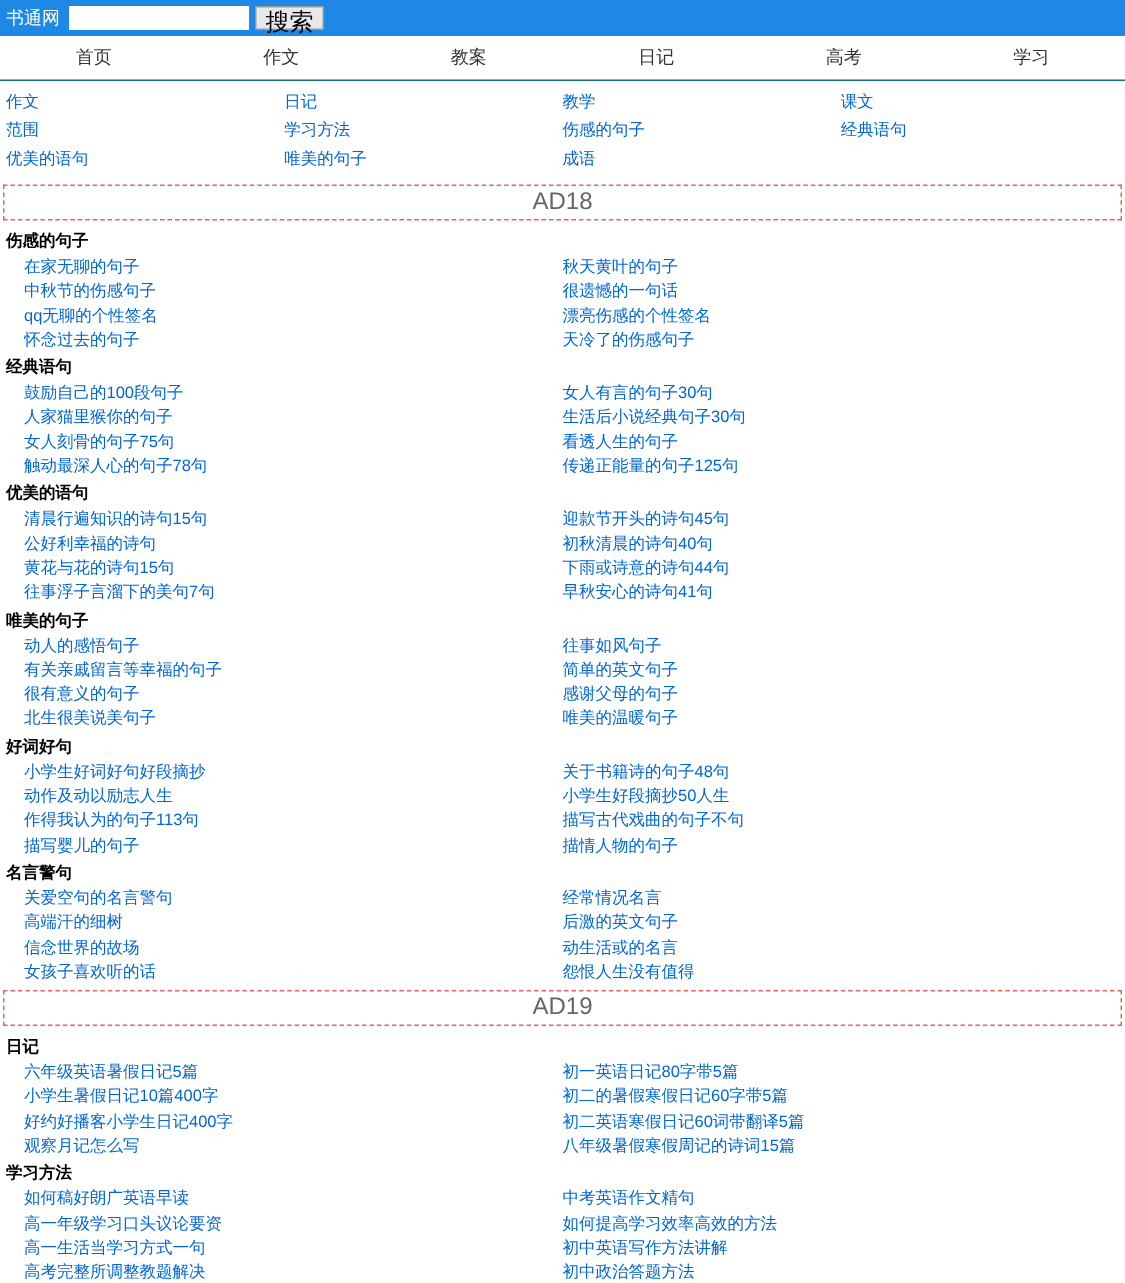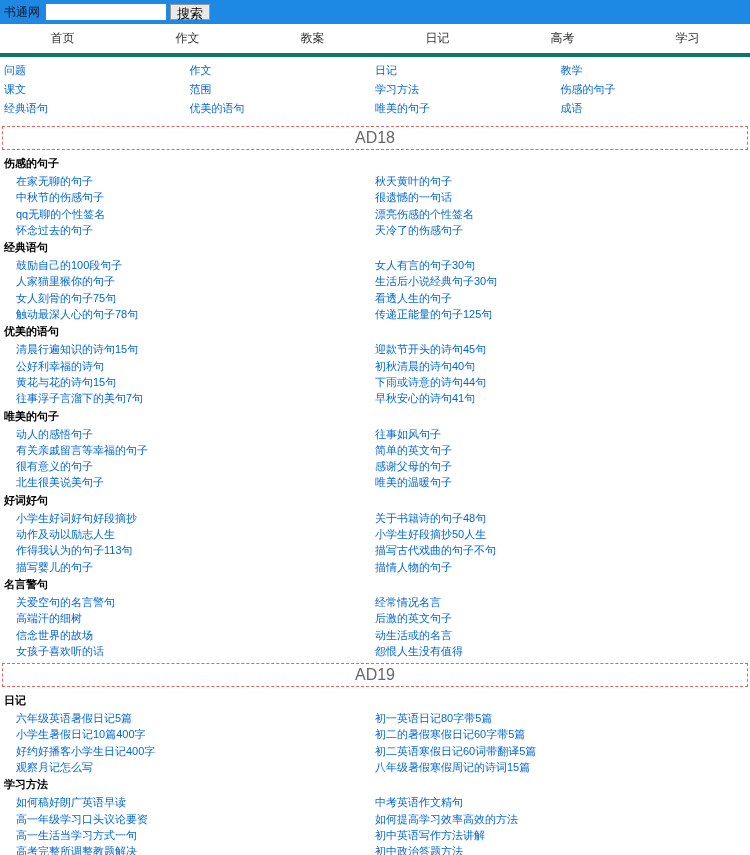--- a/index.html
+++ b/index.html
@@ -1,22 +1,22 @@
 <!DOCTYPE html>
 <html><head>
 <meta charset="utf-8">
 <style>
 *{margin:0;padding:0;box-sizing:border-box}
 body{font-family:Arial,"Microsoft YaHei",sans-serif;font-size:12px;background:#fff;width:750px}
 a{color:#0066d4;text-decoration:none;cursor:pointer}
 .header{background:#1e88e5;height:24px;display:flex;align-items:center;padding:0 4px}
-.logo{color:#0f172a;font-size:12px;margin-right:6px}
+.logo{color:#ffffff;font-size:12px;margin-right:6px}
 .search-input{height:16px;width:120px;border:none;font-size:11px;padding:0 2px}
-.search-btn{height:16px;margin-left:4px;background:#e8e8e8;border:1px solid #999;font-size:13px;padding:0 6px;cursor:pointer}
-.nav{display:flex;border-bottom:4px solid #0f766e}
+.search-btn{height:16px;margin-left:4px;background:#e8e8e8;border:1px solid #999;font-size:16px;padding:0 6px;cursor:pointer}
+.nav{display:flex;border-bottom:1px solid #0f766e}
 .nav-item{flex:1;text-align:center;padding:6px 0;font-size:12px;color:#333;cursor:pointer}
 .cat-grid{display:flex;flex-wrap:wrap;padding:4px 4px 4px 4px}
 .cat-item{width:25%;padding:2px 0;font-size:11px}
 .ad{border:1px dashed #d66;margin:4px 2px;text-align:center;padding:2px;font-size:16px;color:#666}
 .sec-title{font-size:11px;font-weight:bold;padding:2px 4px;color:#000}
 .link-grid{display:flex;flex-wrap:wrap;padding:0 16px}
 .link-item{width:50%;padding:1px 0;font-size:11px;line-height:1.3}
 </style>
 </head>
 <body>
@@ -30,21 +30,20 @@
 <div class="nav" id="nav">
     <div class="nav-item">首页</div>
     <div class="nav-item">作文</div>
     <div class="nav-item">教案</div>
     <div class="nav-item">日记</div>
     <div class="nav-item">高考</div>
     <div class="nav-item">学习</div>
   </div>
 
 <div class="cat-grid" id="catgrid">
-    <a class="cat-item">问题</a>
     <a class="cat-item">作文</a>
     <a class="cat-item">日记</a>
     <a class="cat-item">教学</a>
     <a class="cat-item">课文</a>
     <a class="cat-item">范围</a>
     <a class="cat-item">学习方法</a>
     <a class="cat-item">伤感的句子</a>
     <a class="cat-item">经典语句</a>
     <a class="cat-item">优美的语句</a>
     <a class="cat-item">唯美的句子</a>

